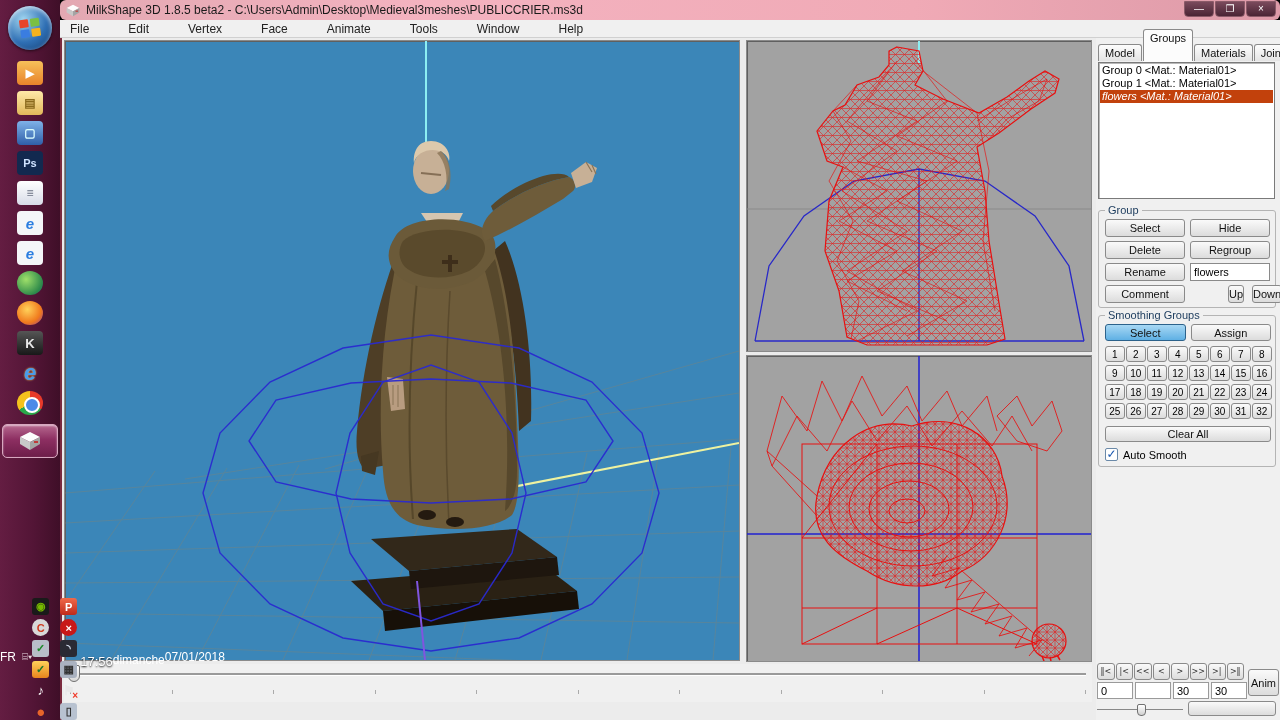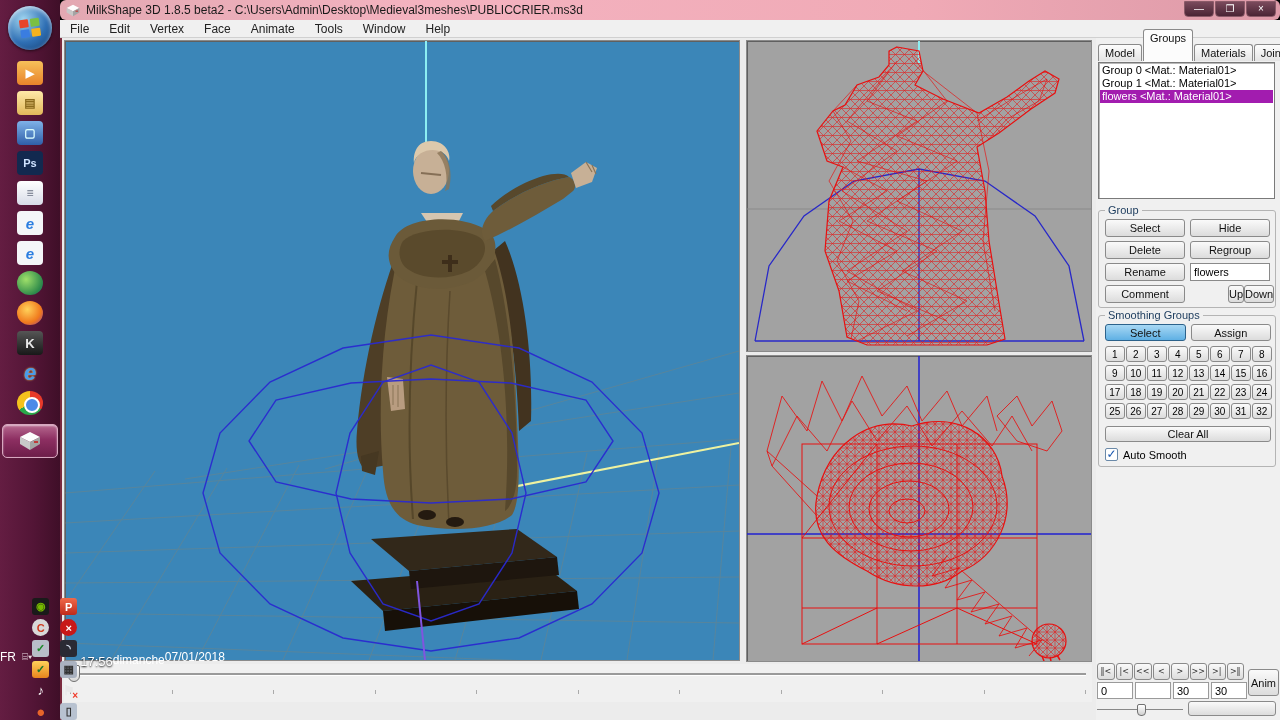--- a/index.html
+++ b/index.html
@@ -65,21 +65,21 @@
   .window { position:absolute; left:60px; top:0; width:1220px; height:720px; }
   .titlebar { position:absolute; left:0; top:0; width:1220px; height:20px;
     background:linear-gradient(90deg,#e3a8b2,#f4b3c0 30%,#f0aab6 70%,#dd9aa8);
     display:flex; align-items:center; padding-left:6px;border-radius:6px; }
   .title-text { font-size:12px; color:#1a1a1a; margin-left:6px; white-space:nowrap; }
   .win-controls { position:absolute; right:4px; top:1px; display:flex; gap:1px; }
   .win-btn { width:30px; height:16px; border-radius:0 0 4px 4px; border:1px solid #8a5a68;
     background:linear-gradient(#7a4a5c,#4a2434); color:#fff; font-size:10px; line-height:14px;
     text-align:center; cursor:pointer; }
   .menubar { position:absolute; left:0; top:20px; width:1220px; height:18px;
-    background:#f0f0f0; border-bottom:1px solid #d0d0d0; display:flex; align-items:center; }
+    background:#f0f0f0; border-bottom:1px solid #d0d0d0; display:flex; align-items:center;gap:19px; }
   .menu-item { font-size:12px; color:#222; padding:0 10px; cursor:pointer; }
   .content { position:absolute; left:0; top:38px; width:1220px; height:682px;
     background:#ececec; border-left:2px solid #7a2a3e; }
 
   .viewport { position:absolute; border:1px solid #8a8a8a;
     box-shadow:inset 1px 1px 0 #606060; background:#a2a2a2; overflow:hidden; }
   .vp3d  { left:2px; top:2px; width:676px; height:621px; background:#3b86b8; }
   .vpTop { left:684px; top:2px;   width:346px; height:312px; }
   .vpBot { left:684px; top:317px; width:346px; height:307px; }
   .viewport svg { display:block; }
@@ -88,30 +88,30 @@
   .panel { position:absolute; left:1034px; top:0; width:186px; height:682px; background:#f0f0f0; font-size:11px; }
   .tabs { position:absolute; left:2px; top:3px; width:182px; height:20px; display:flex; align-items:flex-end; }
   .tab { border:1px solid #8a8a8a; border-bottom:none; border-radius:3px 3px 0 0;
     background:linear-gradient(#fdfdfd,#e4e4e4); padding:2px 6px 2px 6px; font-size:11px;
     color:#111; margin-right:1px; cursor:pointer; height:17px; }
   .tab.active { background:#fcfcfc; height:32px; position:relative; z-index:2; box-shadow:0 1px 0 #fcfcfc; }
   .listbox { position:absolute; left:2px; top:24px; width:177px; height:137px; background:#fff;
     border:1px solid #7a7a7a; box-shadow:inset 1px 1px 0 #b8b8b8; padding:1px; overflow:hidden; }
   .list-item { font-size:11px; color:#000; padding:0 2px; height:13px; line-height:13px;
     white-space:nowrap; cursor:pointer; }
-  .list-item.selected { background:#a21caf; color:#fff; }
+  .list-item.selected { background:#c2410c; color:#fff;font-style:italic; }
   .groupbox { position:absolute; left:2px; width:178px; border:1px solid #b4b4b4; border-radius:3px; }
   .gb1 { top:172px; height:98px; }
   .gb2 { top:277px; height:152px; }
   .gb-title { position:absolute; top:-7px; left:6px; background:#f0f0f0; padding:0 3px; font-size:11px; color:#1a3a5c; }
   .btn { border:1px solid #8a8a8a; border-radius:3px; background:linear-gradient(#fafafa,#dcdcdc);
     font-size:11px; color:#111; cursor:pointer; font-family:"Liberation Sans",sans-serif; }
   .gb-grid { position:absolute; inset:8px 6px 6px 6px; display:grid;
     grid-template-columns:80px 80px; grid-auto-rows:18px; gap:4px 5px; }
-  .updown { display:flex; gap:0;padding-left:38px; }
+  .updown { display:flex; gap:8px;padding-left:38px; }
   .updown .btn { flex:1; }
   .rename-input { border:1px solid #8a8a8a; font-size:11px; padding:0 3px; width:80px; height:18px;
     font-family:"Liberation Sans",sans-serif; }
   .sg-head { position:absolute; top:8px; left:6px; width:166px; display:flex; gap:5px; }
   .sg-head .btn { flex:1; height:17px; }
   .btn.toggled { background:linear-gradient(#a8d8f4,#5fb0e4); border-color:#2c628b; }
   .sg-grid { position:absolute; top:30px; left:6px; width:166px; display:grid;
     grid-template-columns:repeat(8,19.5px); grid-auto-rows:16px; gap:3px 1.5px; }
   .sg-btn { border:1px solid #8a8a8a; border-radius:3px; background:linear-gradient(#fafafa,#dcdcdc);
     font-size:10px; padding:0; cursor:pointer; font-family:"Liberation Sans",sans-serif; }

